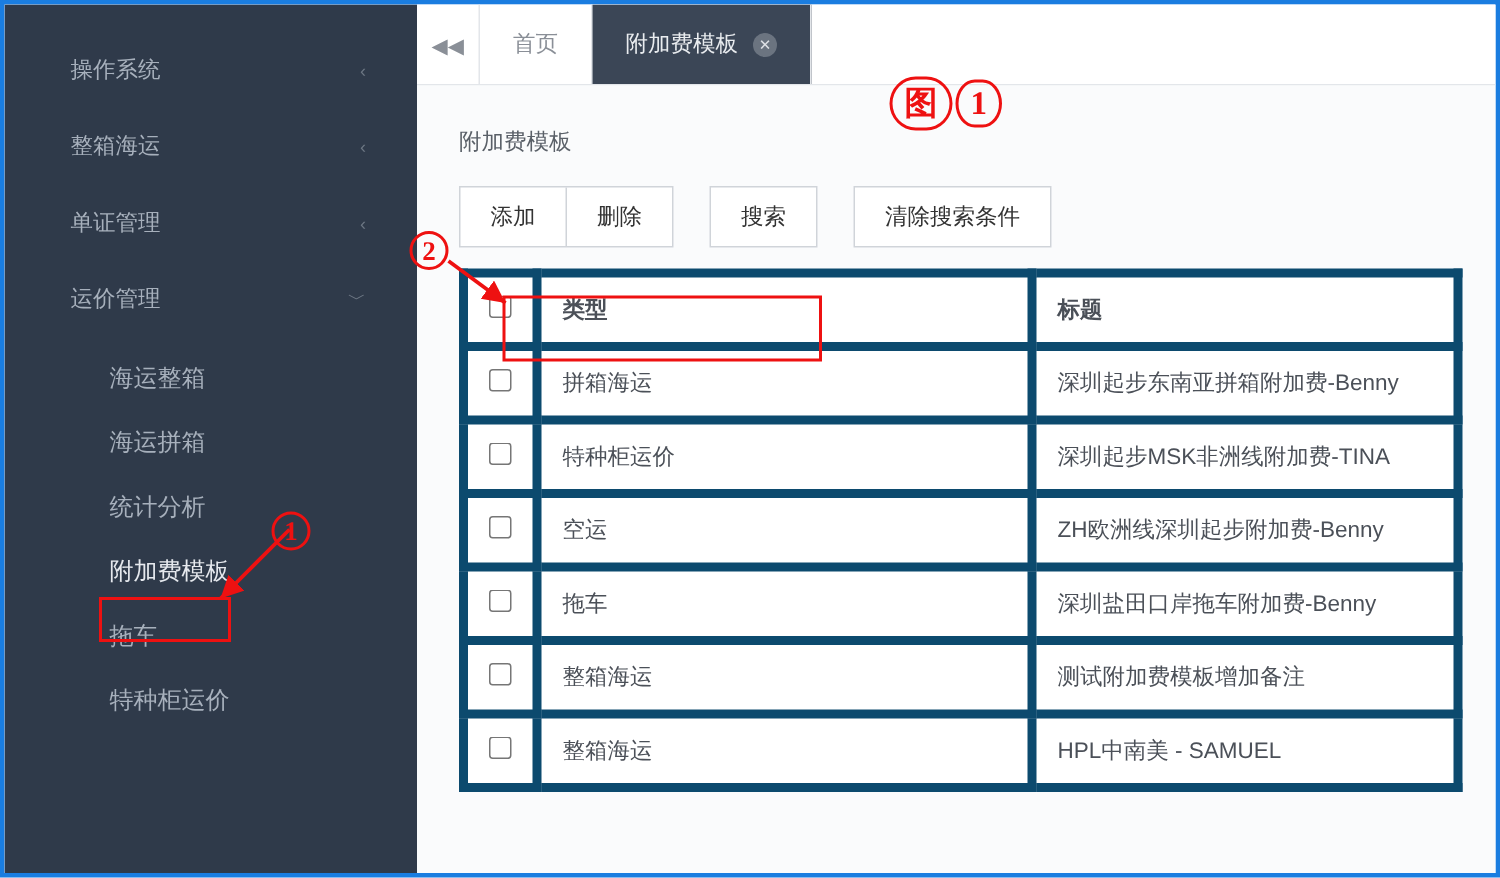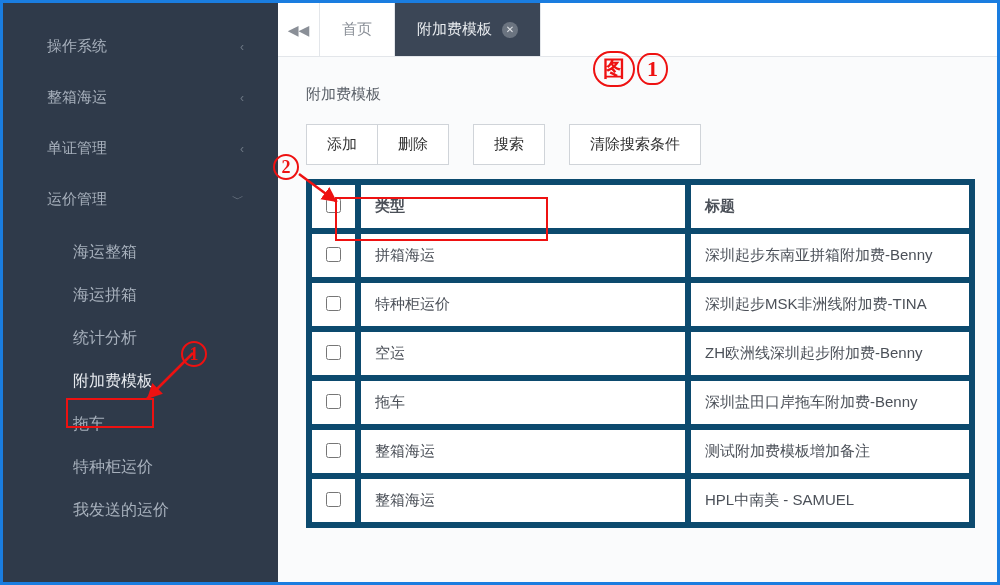--- a/index.html
+++ b/index.html
@@ -64,21 +64,20 @@
       <span class="label">运价管理</span>
       <span class="chev">﹀</span>
     </div>
     <div class="sub-items">
       <div class="sub-item"><span>海运整箱</span></div>
       <div class="sub-item"><span>海运拼箱</span></div>
       <div class="sub-item"><span>统计分析</span></div>
       <div class="sub-item active"><span class="sub-item-box">附加费模板</span></div>
       <div class="sub-item"><span>拖车</span></div>
       <div class="sub-item"><span>特种柜运价</span></div>
-      <div class="sub-item"><span>我发送的运价</span></div>
     </div>
   </div>
 
   <div class="main">
     <div class="tabbar">
       <div class="tab-back">
         <span>◀◀</span>
       </div>
       <div class="tab">
         <span>首页</span>

